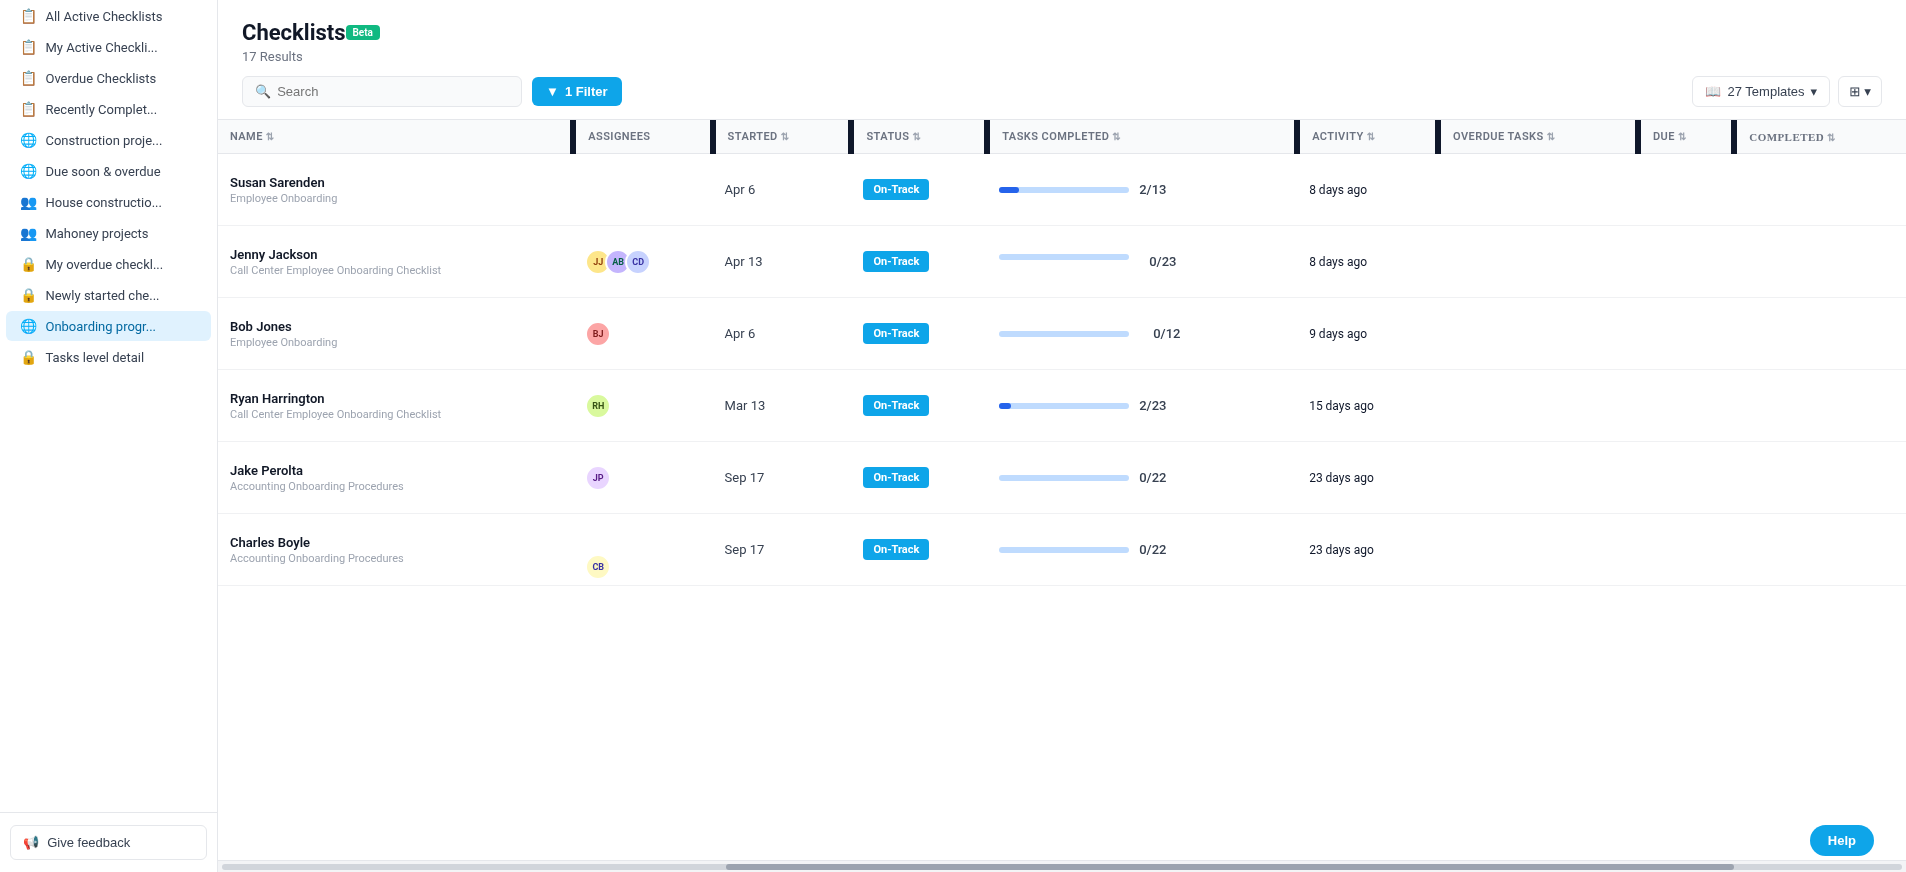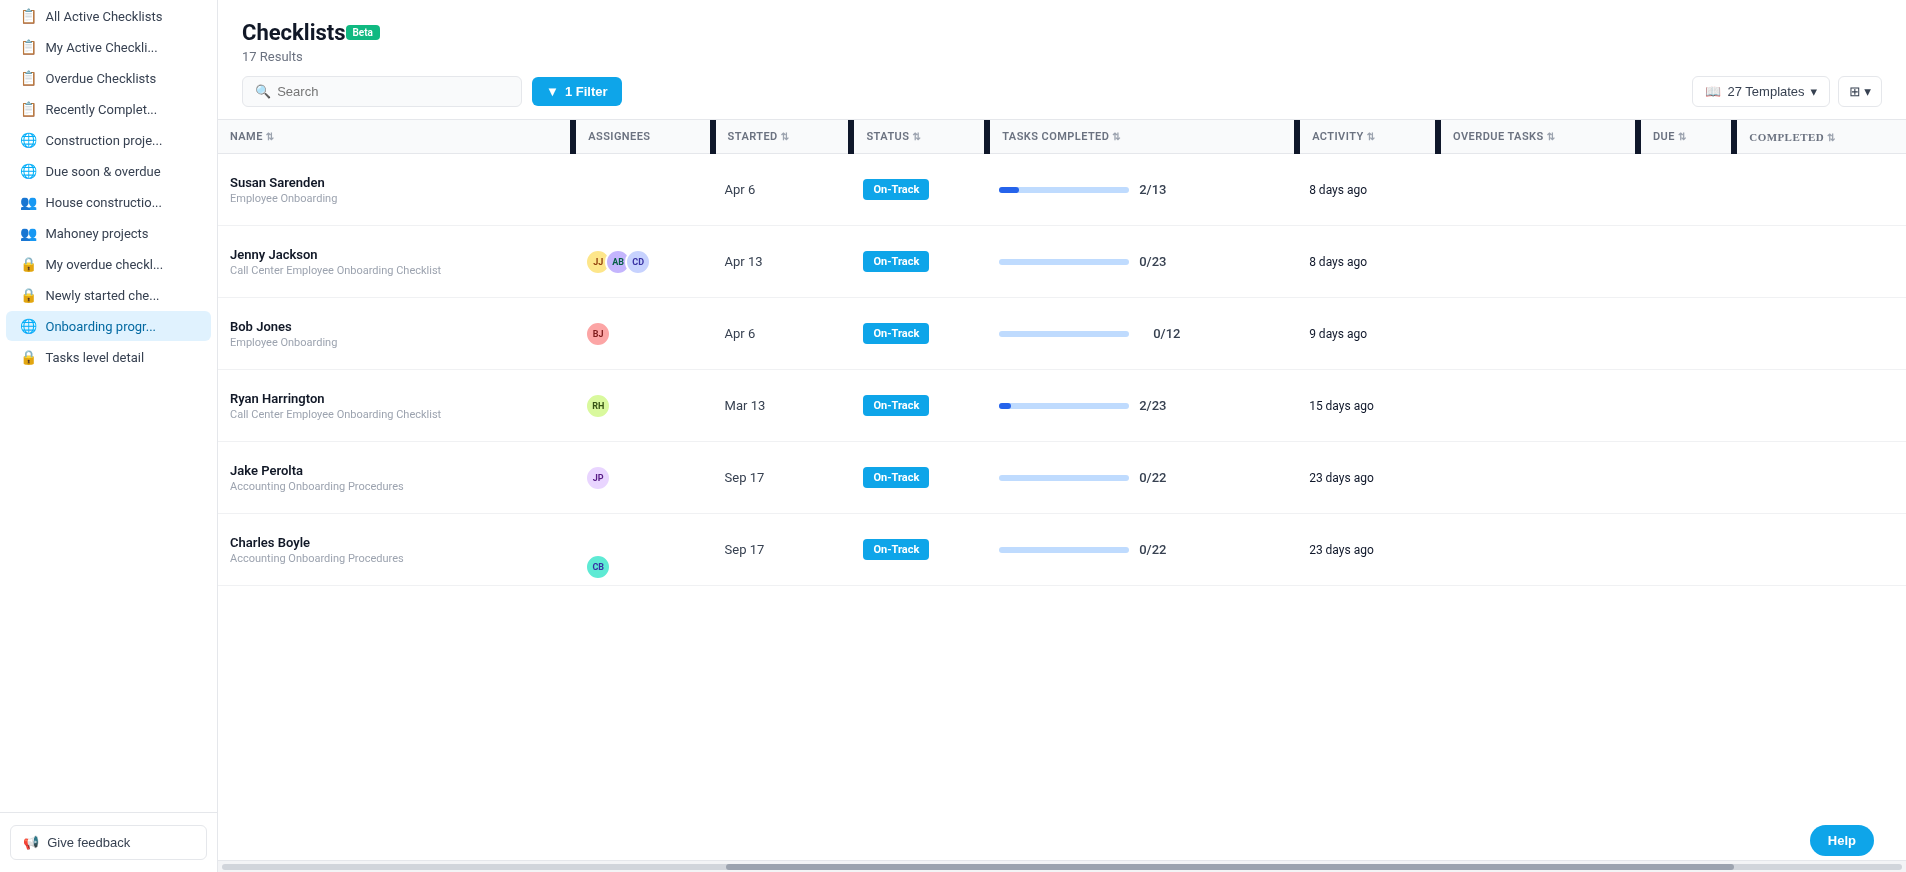--- a/index.html
+++ b/index.html
@@ -204,21 +204,21 @@
             <td>
               <div class="assignees">
                 <div class="avatar" style="background: rgb(253, 230, 138); color: rgb(146, 64, 14);">JJ</div>
                 <div class="avatar" style="background: #c4b5fd; color: rgb(6, 95, 70);">AB</div>
                 <div class="avatar" style="background: rgb(199, 210, 254); color: rgb(55, 48, 163);">CD</div>
               </div>
             </td>
             <td style="font-size: 13px; color: rgb(55, 65, 81);">Apr 13</td>
             <td><span class="status-badge status-on-track">On-Track</span></td>
             <td>
-    <div style="display:flex;align-items:center;gap:10px;">
+    <div style="display:flex;align-items:flex-start;gap:20px;">
       <div class="progress-bar-wrap">
         <div class="progress-bar-fill" style="width:0%;"></div>
       </div>
       <span class="tasks-count">0/23</span>
     </div>
   </td>
             <td><span class="activity-text">8 days ago</span></td>
             <td></td>
             <td></td>
             <td></td>
@@ -298,21 +298,21 @@
             <td></td>
             <td></td>
           </tr>
           <tr>
             <td>
     <div class="row-name">Charles Boyle</div>
     <div class="row-sub">Accounting Onboarding Procedures</div>
   </td>
             <td>
               <div class="assignees">
-                <div class="avatar" style="background: #5eead4; color: rgb(55, 48, 163); margin-top: 34px;">CB</div>
+                <div class="avatar" style="background: #fef9c3; color: rgb(55, 48, 163); margin-top: 34px;">CB</div>
               </div>
             </td>
             <td style="font-size: 13px; color: rgb(55, 65, 81);">Sep 17</td>
             <td><span class="status-badge status-on-track">On-Track</span></td>
             <td>
     <div style="display:flex;align-items:center;gap:10px;">
       <div class="progress-bar-wrap">
         <div class="progress-bar-fill" style="width:0%;"></div>
       </div>
       <span class="tasks-count">0/22</span>

